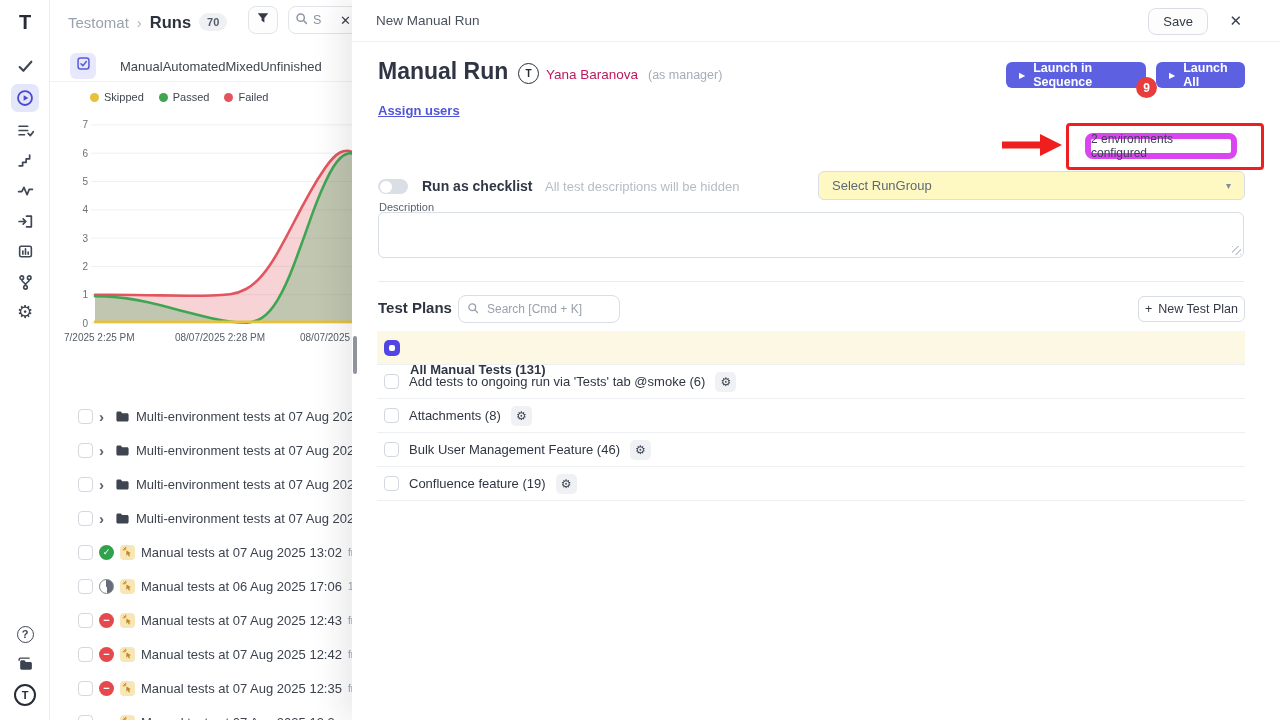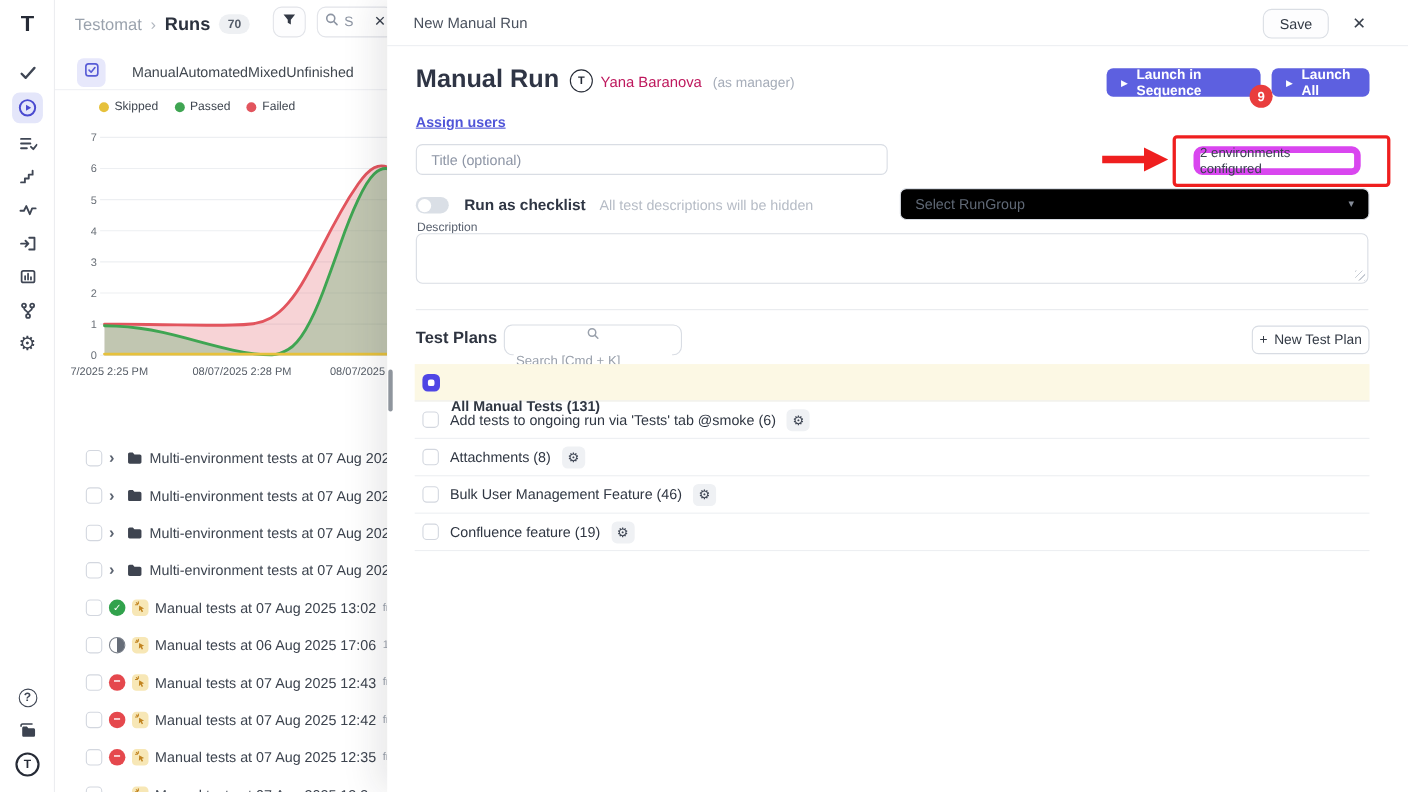--- a/index.html
+++ b/index.html
@@ -72,30 +72,30 @@
   .title-input::placeholder{color:#8d95a5;}
 
   .ann-rect{position:absolute;left:714px;top:123px;width:198px;height:47px;border:3.5px solid #ef1f1f;border-radius:4px;z-index:4;}
   .ann-arrow{position:absolute;left:648px;top:130px;z-index:4;}
   .env-btn{position:absolute;left:733px;top:133px;width:152px;height:26px;border:6px solid #d946ef;border-radius:8px;background:#fff;font-size:12px;color:#3a4150;display:flex;align-items:center;justify-content:center;}
 
   .toggle{position:absolute;left:26px;top:179px;width:30px;height:15px;border-radius:8px;background:#dadfe6;}
   .toggle::after{content:"";position:absolute;left:1.5px;top:1.5px;width:12px;height:12px;border-radius:50%;background:#fff;}
   .chk-label{position:absolute;left:70px;top:178px;font-size:14px;font-weight:700;color:#2f3644;}
   .chk-hint{position:absolute;left:193px;top:179px;font-size:13px;color:#b6bcc6;}
-  .select{position:absolute;left:466px;top:171px;width:427px;height:29px;border:1px solid #d9dde4;border-radius:6px;background:#000000;display:flex;align-items:center;padding:0 13px;}
+  .select{position:absolute;left:466px;top:171px;width:427px;height:29px;border:1px solid #d9dde4;border-radius:6px;background:#fef9c3;display:flex;align-items:center;padding:0 13px;}
   .select .sel-txt{font-size:13px;color:#5f6875;flex:1;}
   .select .caret{font-size:10px;color:#868d99;}
   .desc-label{position:absolute;left:27px;top:201px;font-size:11px;color:#5a6270;}
   .desc-box{position:absolute;left:26px;top:212px;width:866px;height:46px;border:1px solid #d9dde4;border-radius:6px;background:#fff;}
   .desc-box::after{content:"";position:absolute;right:2px;bottom:2px;width:9px;height:9px;background:repeating-linear-gradient(135deg,#c7ccd4 0 1.2px,transparent 1.2px 4px);}
   .divider{position:absolute;left:26px;top:281px;width:866px;height:1px;background:#e8eaee;}
 
   .tp-title{position:absolute;left:26px;top:299px;font-size:15px;font-weight:700;color:#2e3440;}
-  .tp-search{position:absolute;left:106px;top:295px;width:162px;height:28px;border:1px solid #d9dde4;border-radius:8px;display:flex;align-items:center;padding:0 8px;gap:6px;background:#fff;flex-direction:column;}
+  .tp-search{position:absolute;left:106px;top:295px;width:162px;height:28px;border:1px solid #d9dde4;border-radius:8px;display:flex;align-items:center;padding:0 8px;gap:6px;background:#fff;}
   .tp-search input{border:none;outline:none;width:100%;font-size:12px;color:#3c434e;}
   .tp-search input::placeholder{color:#9aa1ac;}
   .new-plan-btn{position:absolute;left:786px;top:296px;width:107px;height:26px;border:1px solid #d8dce3;border-radius:6px;background:#fff;font-size:12.5px;color:#333a45;display:flex;align-items:center;justify-content:center;gap:6px;}
   .plans-list{position:absolute;left:25px;top:331px;width:868px;}
   .plan-row{display:flex;align-items:center;height:34px;padding-left:7px;gap:10px;border-bottom:1px solid #edeff2;}
   .plan-row.sel-true{background:#fcf8e4;}
   .pcb{width:15px;height:15px;border:1.5px solid #d3d7df;border-radius:4px;background:#fff;flex:none;}
   .pcb-sel{width:16px;height:16px;border-radius:5px;background:#4f46e5;flex:none;display:flex;align-items:center;justify-content:center;}
   .pcb-sel .dot{width:6px;height:6px;border-radius:2px;background:#fff;}
   .plan-label{font-size:13px;font-weight:500;color:#2f3642;}
@@ -423,21 +423,20 @@
       <span class="play">▶</span>
       <span>Launch in Sequence</span>
     </div>
     <div class="badge9">9</div>
     <div class="btn-primary" style="left:804px;top:62px;width:89px;justify-content:center">
       <span class="play">▶</span>
       <span>Launch All</span>
     </div>
 
     <a class="assign-link">Assign users</a>
-    <input class="title-input" type="text" placeholder="Title (optional)" style="">
 
     <div class="env-btn">2 environments configured</div>
     <div class="ann-rect"></div>
     <svg class="ann-arrow" width="64" height="30">
       <path d="M2 15 H42" stroke="#ef1f1f" stroke-width="7"></path>
       <path d="M40 4 L62 15 L40 26 Z" fill="#ef1f1f"></path>
     </svg>
 
     <div class="toggle"></div>
     <span class="chk-label">Run as checklist</span>

